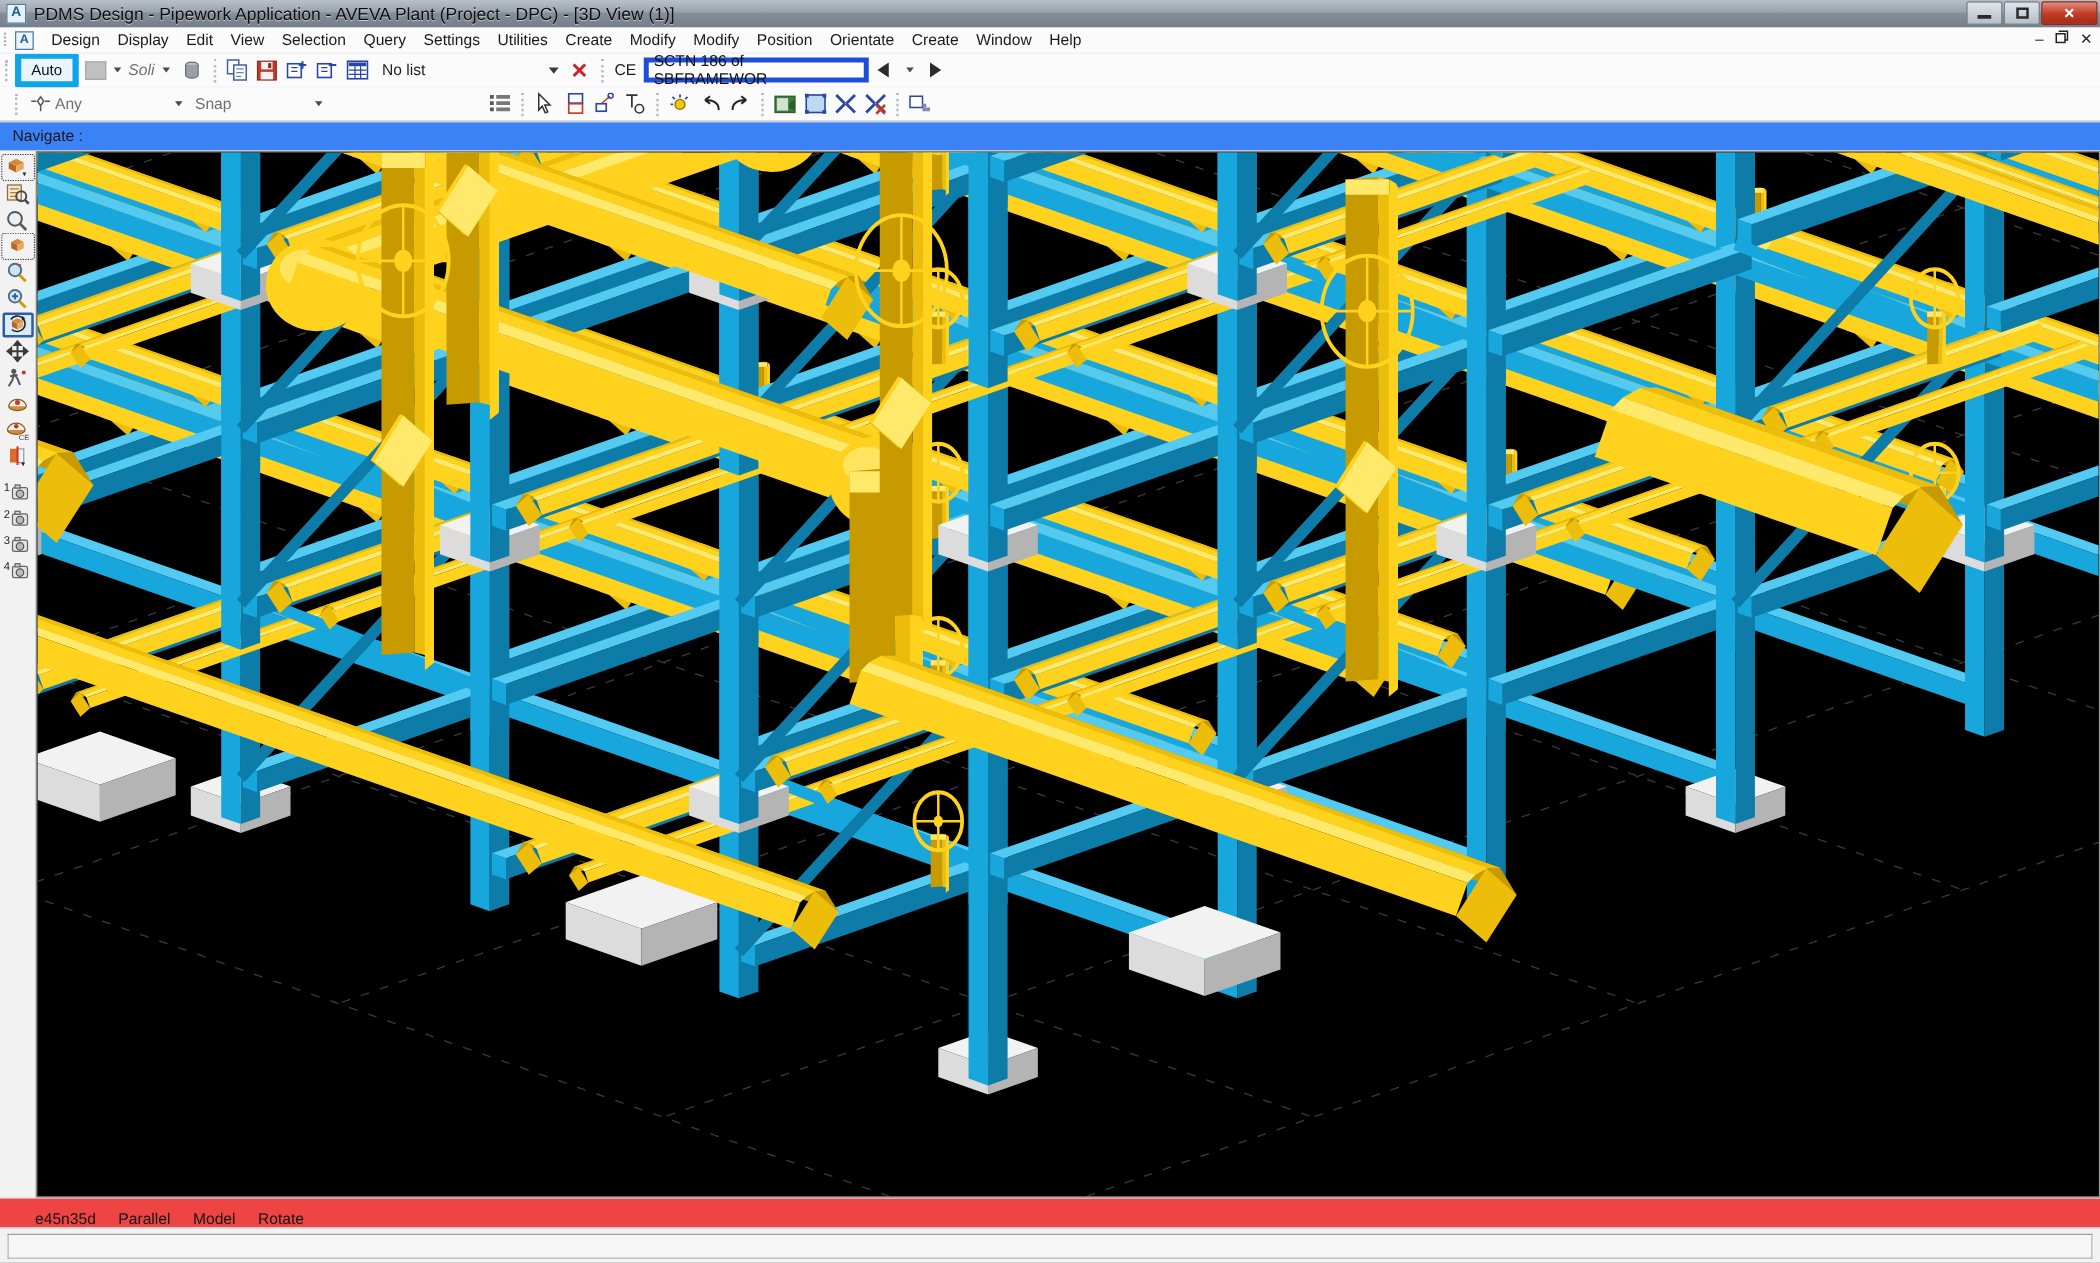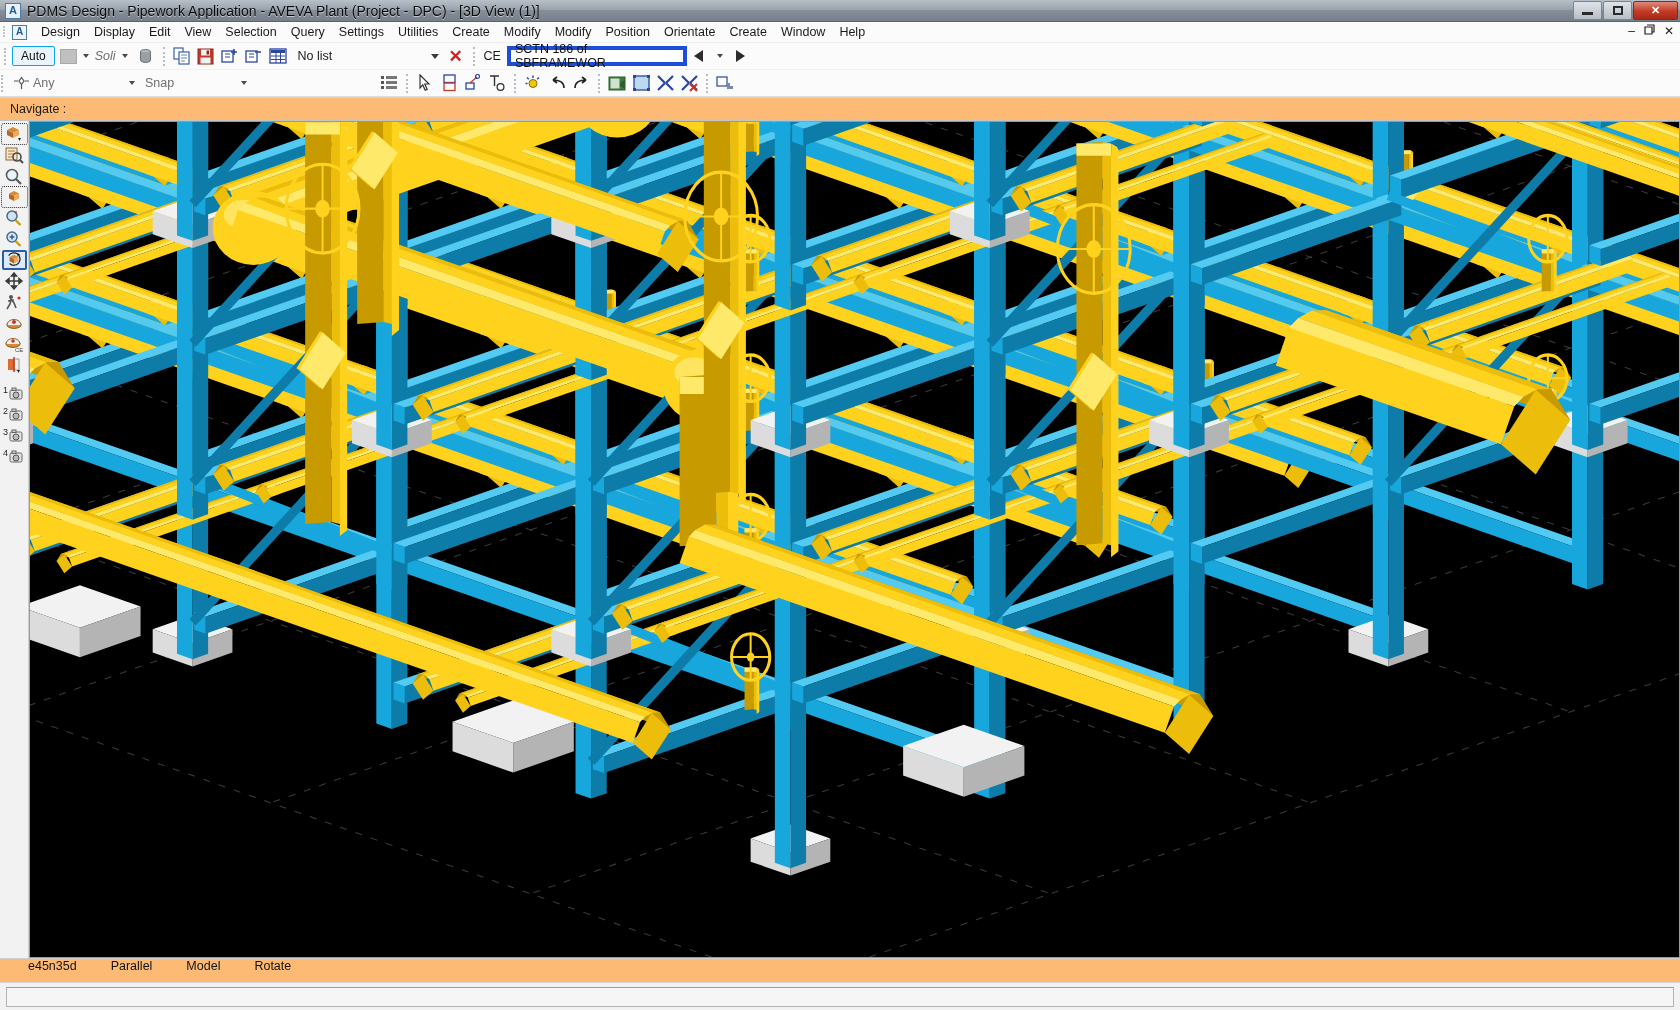--- a/index.html
+++ b/index.html
@@ -86,21 +86,21 @@
     display: flex; align-items: center;
     border-bottom: 1px solid #f0f1f2;
     padding-left: 3px;
   }
   .tb-sep { width: 1px; height: 19px; margin: 0 5px;
             border-left: 2px dotted #b9bdc2; }
   .tb-grip { width: 4px; height: 17px; margin: 0 4px 0 1px;
              border-left: 2px dotted #b9bdc2; }
   .btn-auto {
     font-size: 12px; padding: 2px 8px; color: #111;
-    border: 1px solid #0ea5e9; background: #eaf4fc;
+    border: 5px solid #0ea5e9; background: #eaf4fc;
     border-radius: 2px; margin-right: 5px;
   }
   .color-swatch { width: 17px; height: 15px; background: #c0c0c0; border: 1px solid #a8a8a8; }
   .caret { width:0;height:0;border-left:4px solid transparent;border-right:4px solid transparent;
            border-top:5px solid #4a4a4a; margin: 0 6px; }
   .caret.sm { border-left-width:3.5px;border-right-width:3.5px;border-top-width:4.5px; }
   .tb-label { font-size: 12.5px; color: #6f6f6f; font-style: italic; }
   .tb-icon-btn {
     width: 22px; height: 22px;
     display: flex; align-items: center; justify-content: center;
@@ -122,28 +122,28 @@
     position: relative;
   }
   .arrow-l, .arrow-r {
     width: 0; height: 0; border-top: 6px solid transparent; border-bottom: 6px solid transparent;
   }
   .arrow-l { border-right: 9px solid #2b2b2b; }
   .arrow-r { border-left: 9px solid #2b2b2b; }
   .red-x { font-size: 17px; color: #cc2222; font-weight: bold; line-height: 1; }
 
   .toolbar2 { height: 27px; flex: 0 0 27px; background: #fbfbfb;
-              display: flex; align-items: center; border-bottom: 1px solid #dcdcdc; padding-left: 0; }
+              display: flex; align-items: center; border-bottom: 1px solid #dcdcdc; padding-left: 11px; }
   .combo-flat { width: 112px; display: flex; align-items: center; justify-content: space-between;
                 font-size: 12.5px; color: #6f6f6f; padding-right: 4px; }
 
   
   .navbar-row {
     flex: 0 0 24px; height: 24px;
-    background: #fdba74; border-top: 1px solid #d6d6d6;
+    background: #3b82f6; border-top: 1px solid #d6d6d6;
     border-bottom: 1px solid #c4c4c4;
     display: flex; align-items: center; padding-left: 10px;
   }
   .navbar-row span { font-size: 12.5px; color: #1a1a1a; }
 
   
   .body-area { flex: 1 1 auto; display: flex; position: relative; background: #f4f4f4; overflow: hidden; }
   .side-toolbar {
     width: 29px; flex: 0 0 29px;
     background: #f2f2f2; border-right: 1px solid #cfcfcf;
@@ -155,22 +155,22 @@
   .side-btn.sel { border: 2px solid #2a5fa8; background: #dcebfa; }
   .side-btn.dashsel { outline: 1px dotted #333; }
   .side-gap { height: 6px; }
 
   .view-wrap { flex: 1 1 auto; position: relative; background: #000;
                border: 1px solid #9a9a9a; margin: 0; overflow: hidden; }
   #scene { display: block; width: 100%; height: 100%; background: #000; }
 
   
   .viewstatus {
-    flex: 0 0 24px; height: 24px; background: #fdba74;
-    display: flex; align-items: flex-start; padding-left: 28px; gap: 34px;
+    flex: 0 0 24px; height: 24px; background: #ef4444;
+    display: flex; align-items: flex-end; padding-left: 28px; gap: 18px;
     border-top: 1px solid #cfcfcf;
   }
   .viewstatus span { font-size: 12.5px; color: #141414; }
   .cmdline {
     flex: 0 0 28px; height: 28px; background: #f2f2f2;
     border-top: 1px solid #d3d3d3; display: flex; align-items: center; padding: 3px 6px;
   }
   .cmdline .field {
     flex: 1; height: 20px; background: #f6f6f6;
     border: 1px solid #b5b5b5; border-top-color:#9d9d9d;

